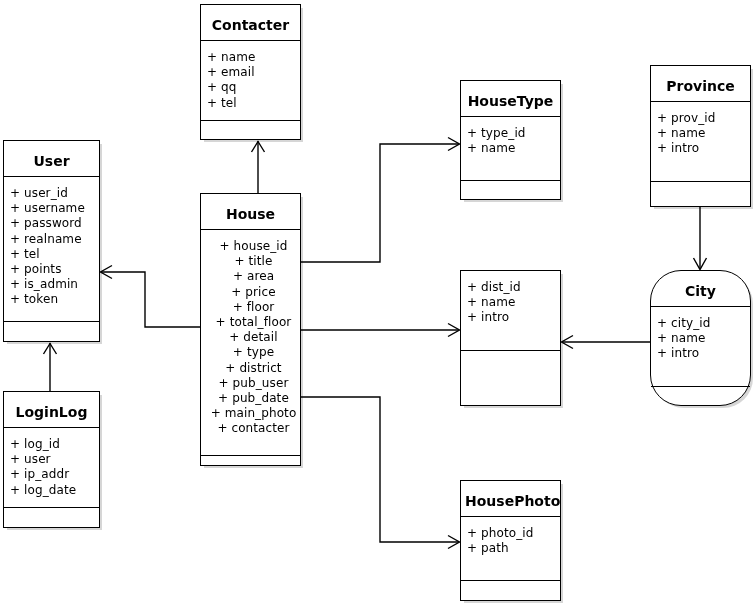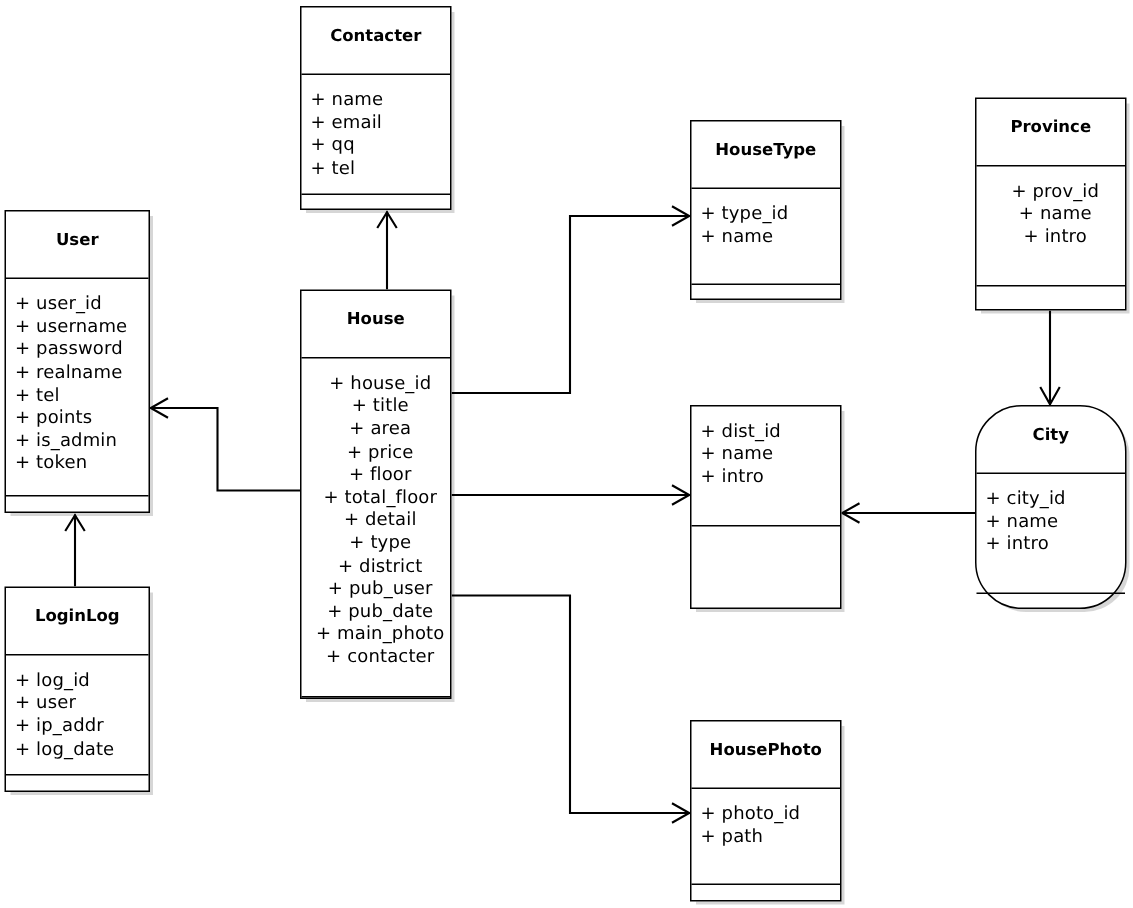--- a/index.html
+++ b/index.html
@@ -33,25 +33,25 @@
     position: absolute;
     background: #ffffff;
     border: 1px solid #000000;
     box-sizing: border-box;
     box-shadow: 3px 3px 0 -1px rgba(0,0,0,0.16);
     display: flex;
     flex-direction: column;
   }
   .uml-title {
     font-weight: bold;
-    font-size: 11px;
+    font-size: 14px;
     color: #000000;
     text-align: center;
     line-height: 1;
-    padding: 13px 4px 20px 4px;
+    padding: 13px 4px 8px 4px;
     border-bottom: 1px solid #000000;
     box-sizing: border-box;
     white-space: nowrap;
   }
   .uml-attrs {
     flex: 1 1 auto;
     border-bottom: 1px solid #000000;
     box-sizing: border-box;
     padding: 9px 0 8px 6px;
   }
@@ -196,21 +196,21 @@
     <div class="uml-title">HousePhoto</div>
     <div class="uml-attrs" style="height:64px; flex:0 0 64px;">
       <div class="uml-attr">+ photo_id</div>
       <div class="uml-attr">+ path</div>
     </div>
     <div class="uml-ops"></div>
   </div>
 
   <div class="uml-class" style="left:650px; top:65px; width:101px; height:142px;">
     <div class="uml-title">Province</div>
-    <div class="uml-attrs" style="height:80px; flex:0 0 80px;text-align:center;">
+    <div class="uml-attrs" style="height:80px; flex:0 0 80px;">
       <div class="uml-attr">+ prov_id</div>
       <div class="uml-attr">+ name</div>
       <div class="uml-attr">+ intro</div>
     </div>
     <div class="uml-ops"></div>
   </div>
 
   <div class="uml-class" style="left:650px; top:270px; width:101px; height:136px;border-radius:31px;">
     <div class="uml-title">City</div>
     <div class="uml-attrs" style="height:80px; flex:0 0 80px;">

